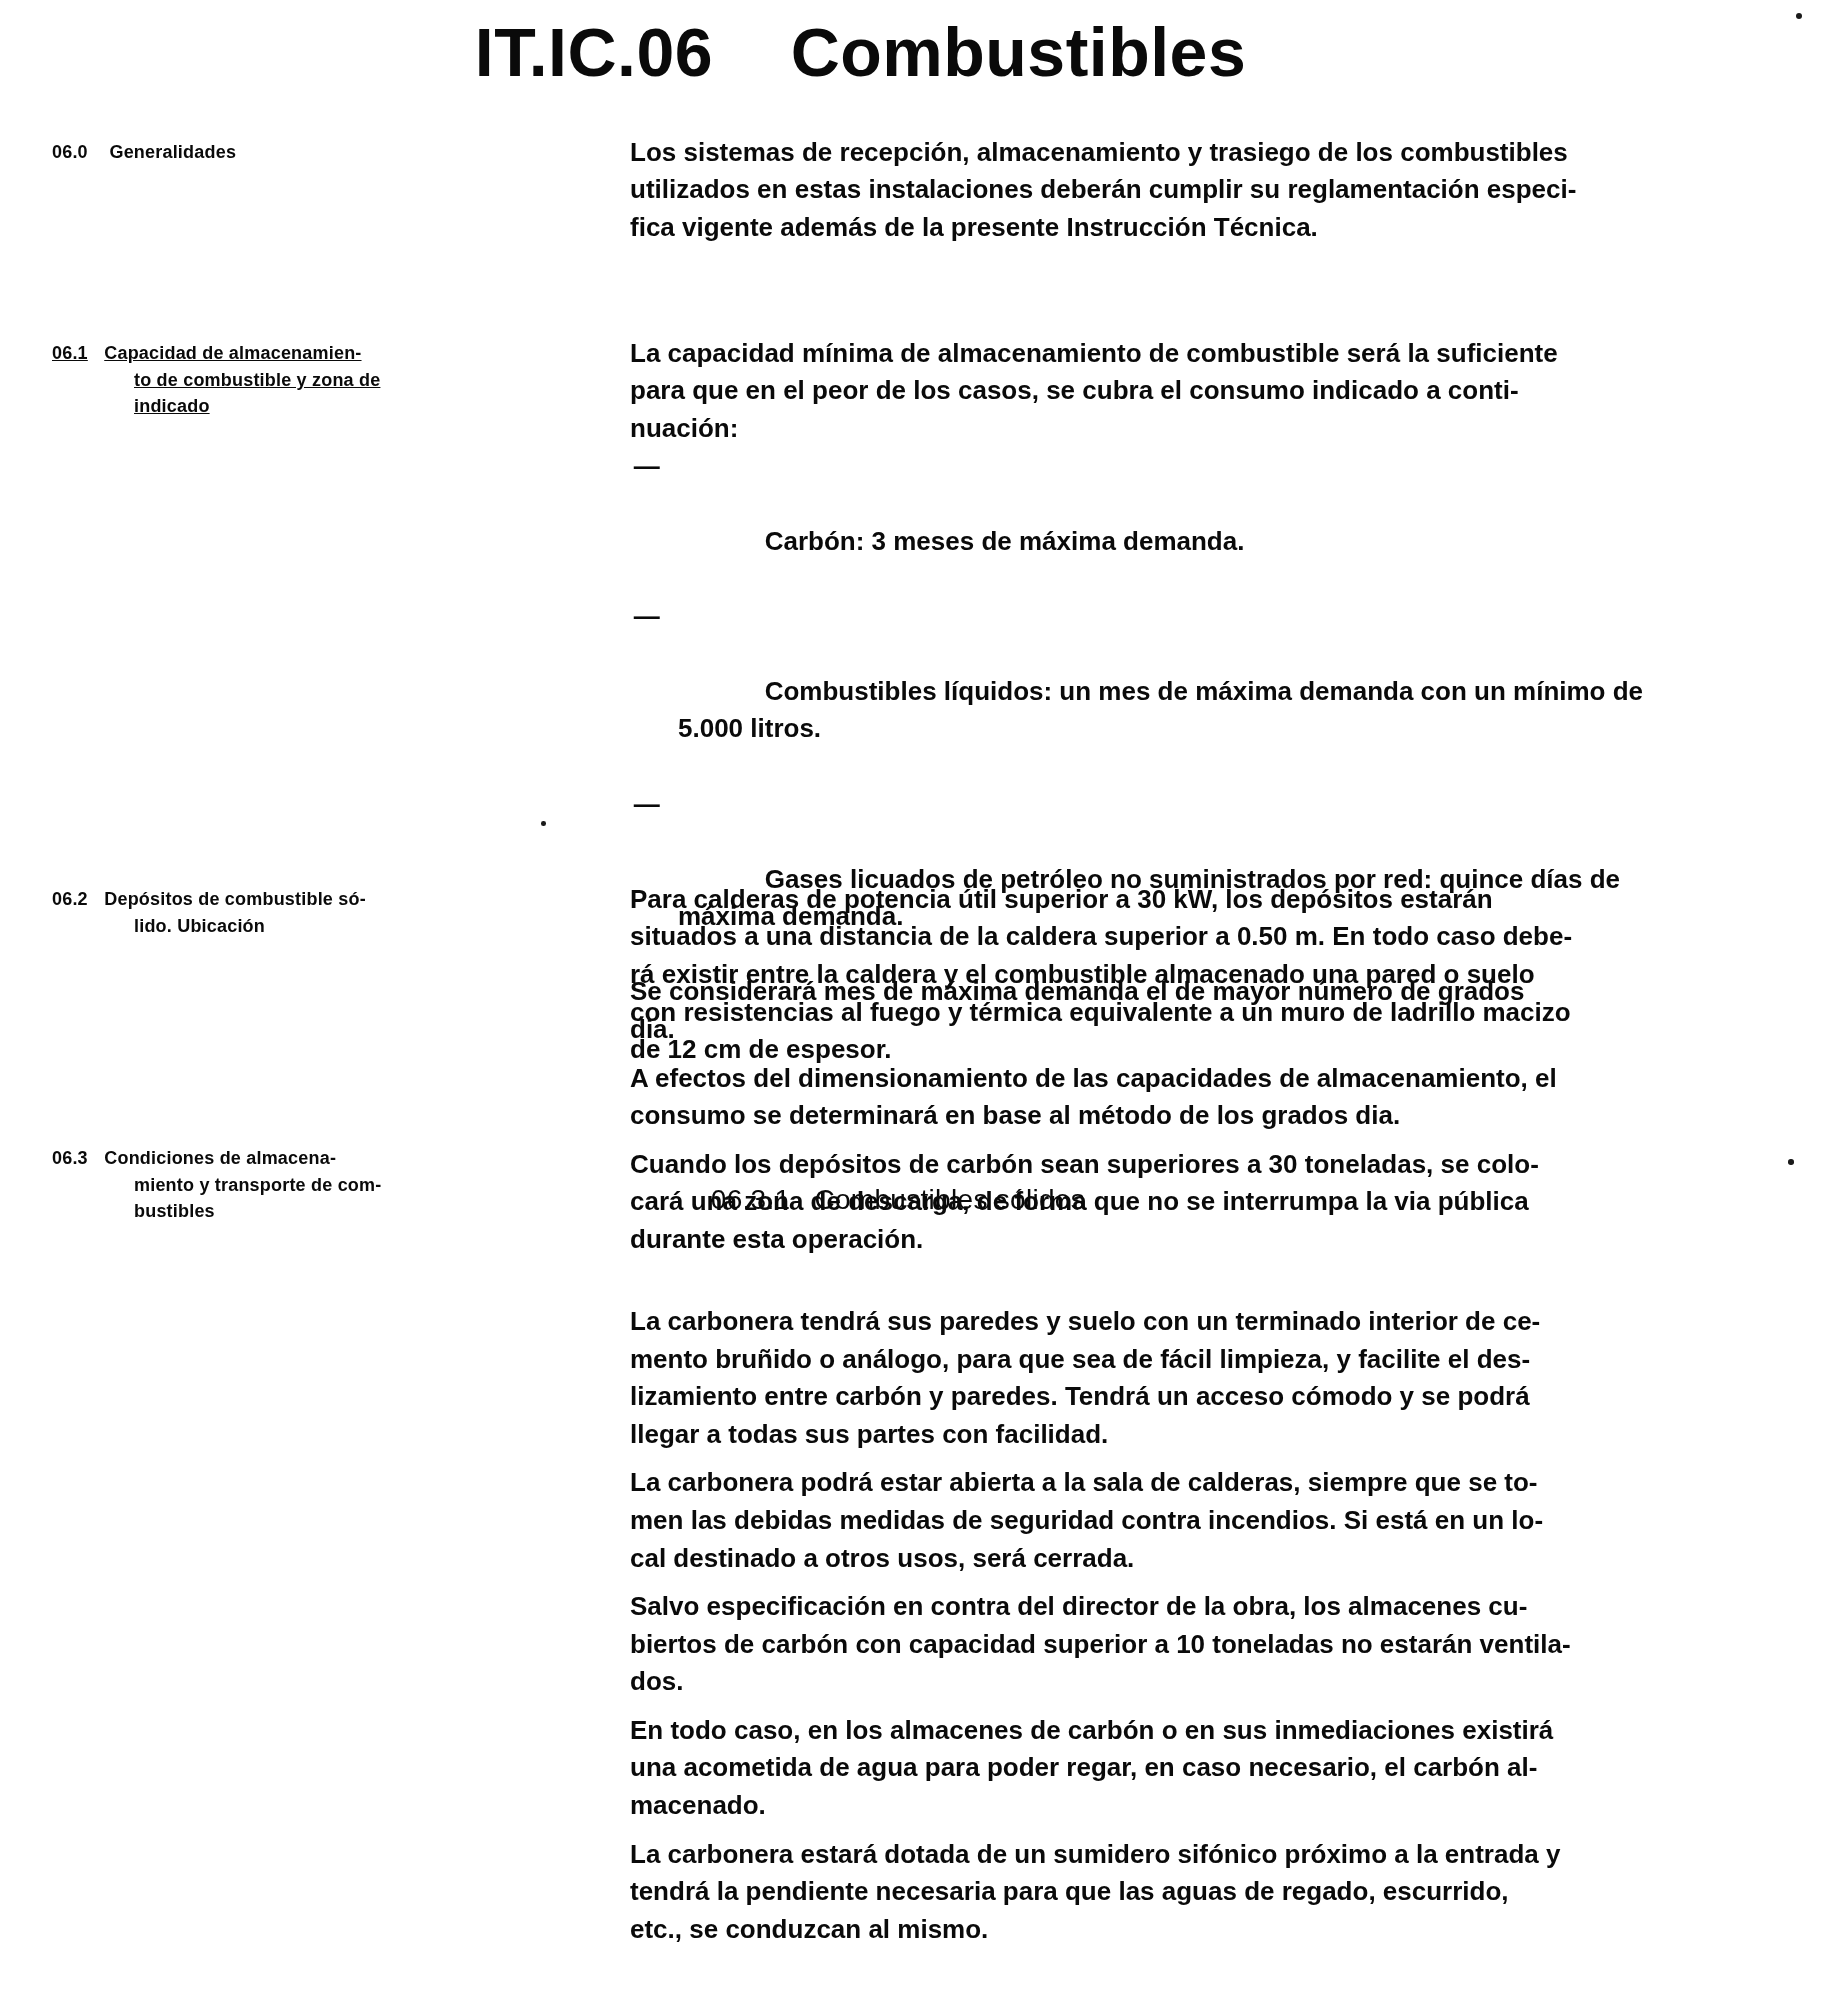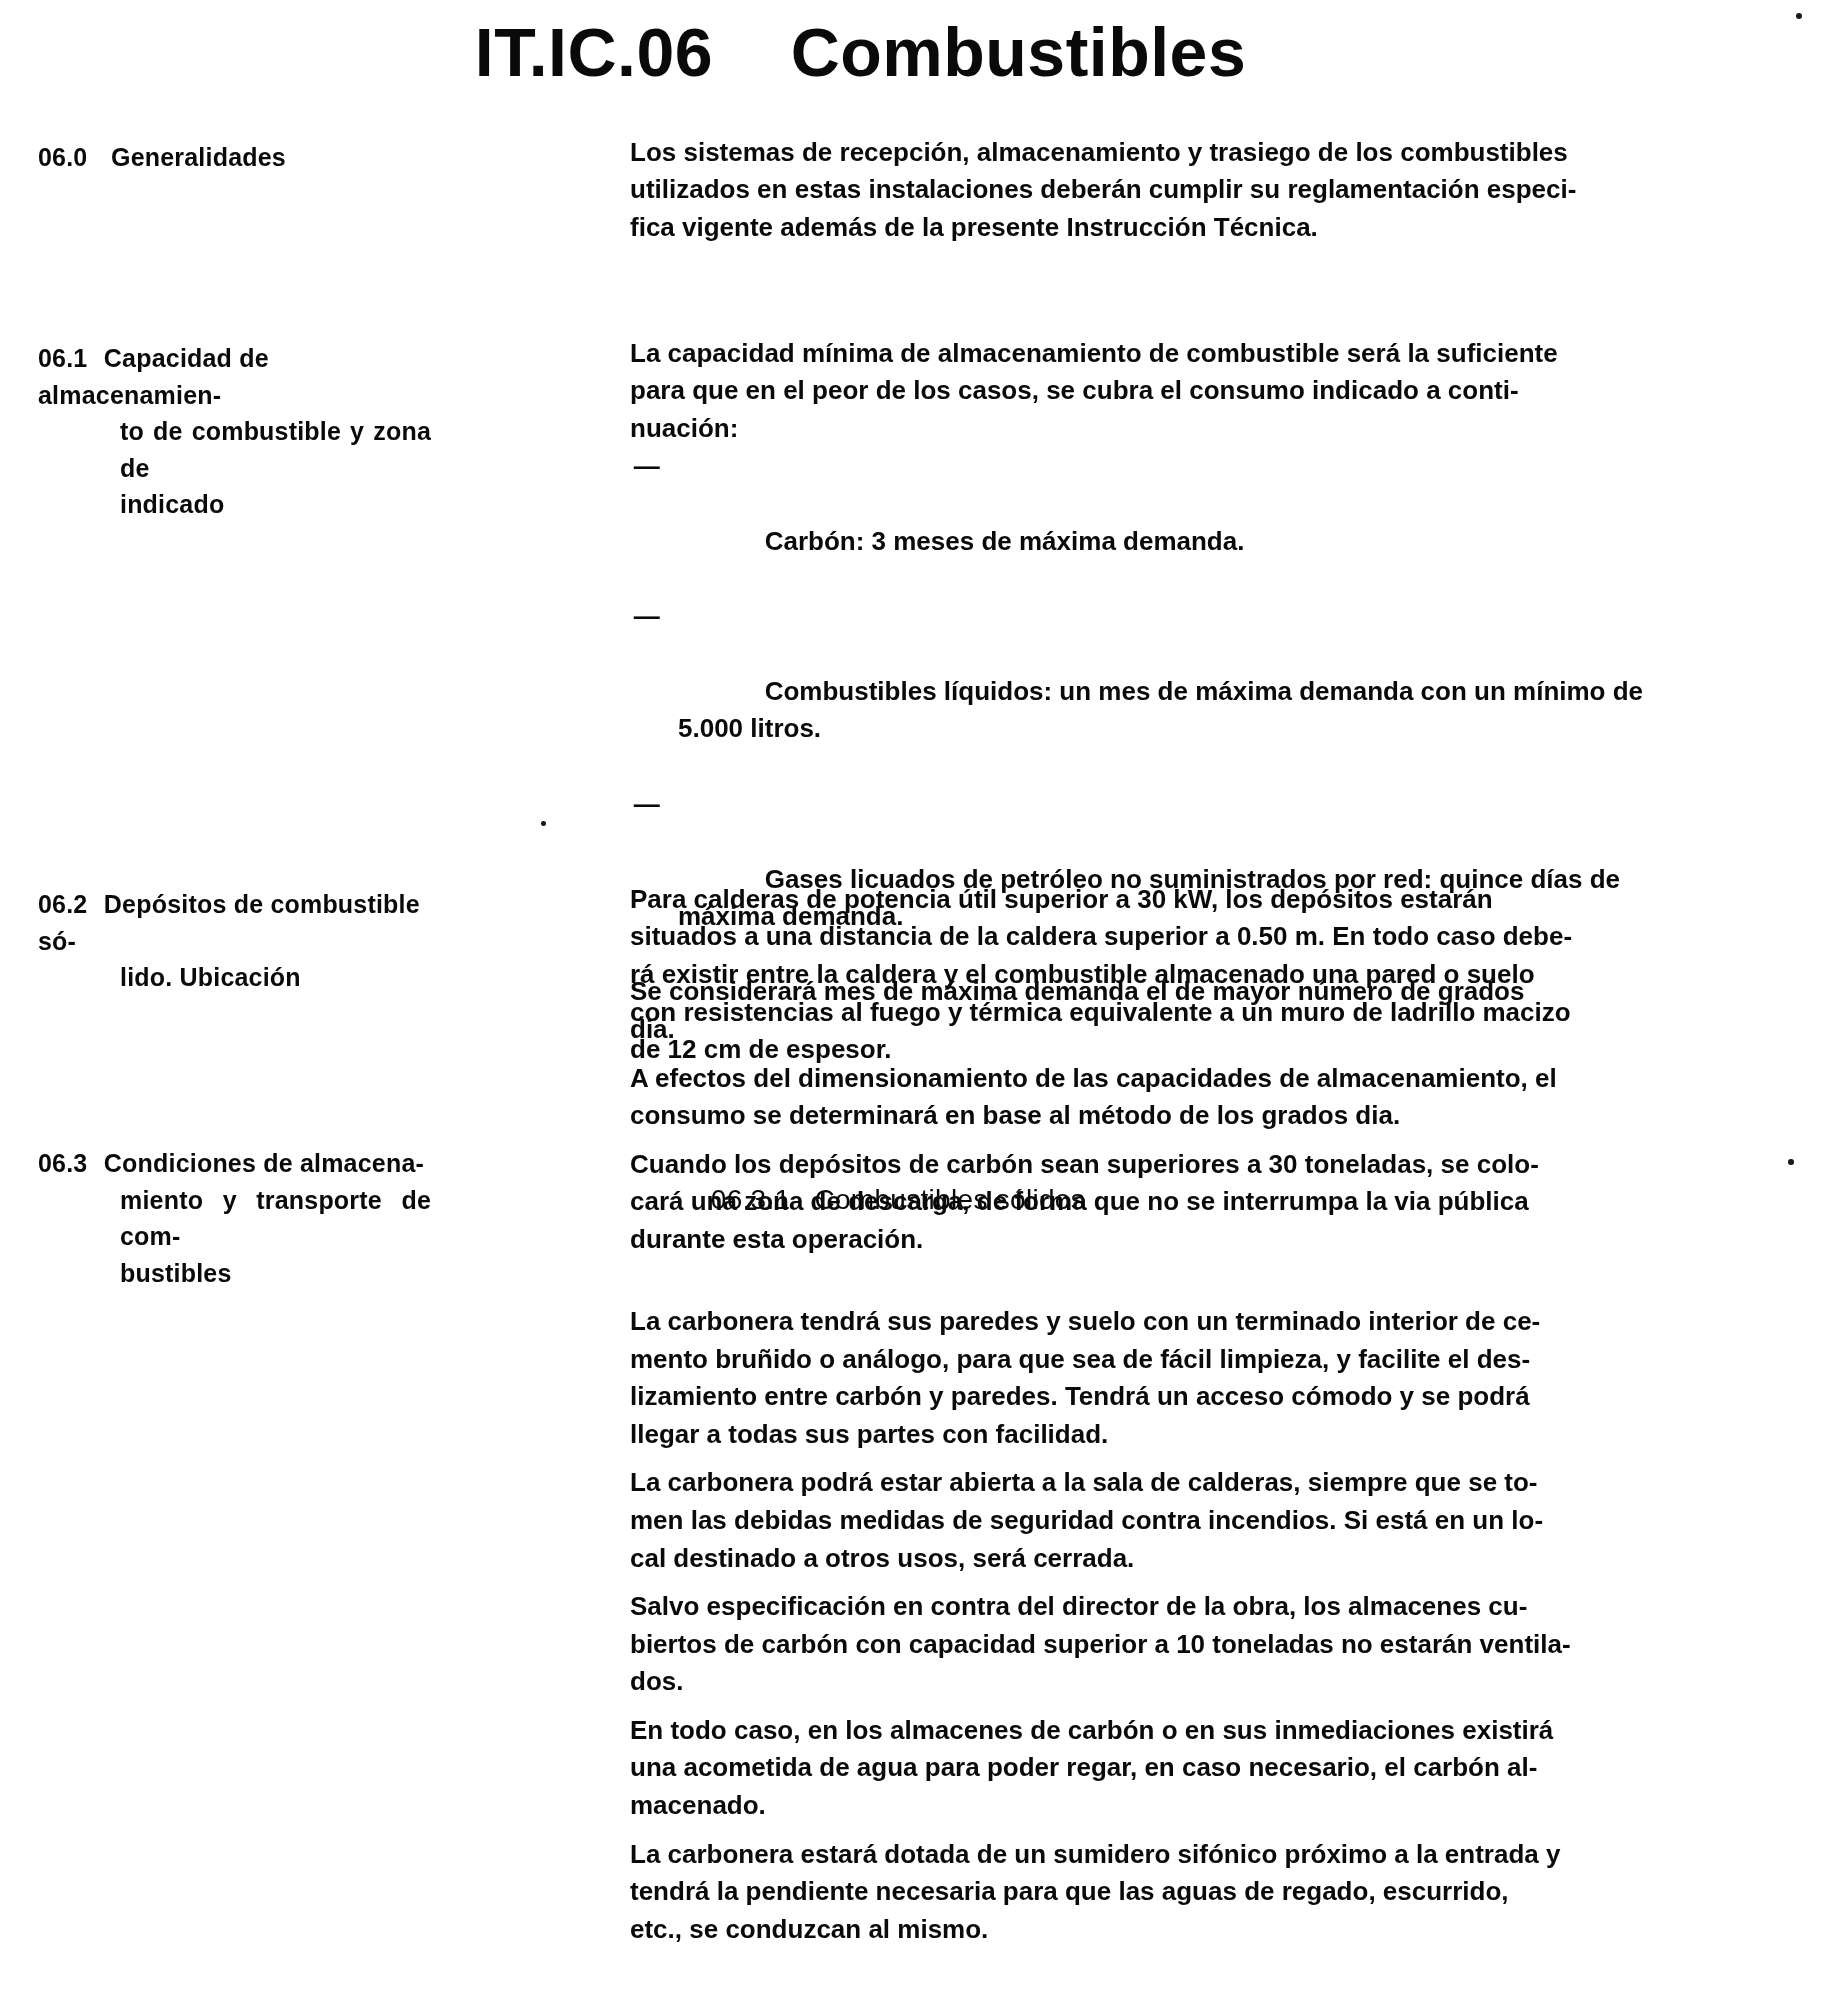--- a/index.html
+++ b/index.html
@@ -43,23 +43,23 @@
     margin-top: 44px;
   }
 
   .section {
     position: relative;
     display: block;
   }
 
   .sec-head {
     position: absolute;
-    left: 38px;
+    left: 52px;
     width: 393px;
-    font-size: 25px;
+    font-size: 18px;
     font-weight: bold;
     line-height: 1.46;
     letter-spacing: 0.2px;
   }
   .sec-head .num {
     display: inline;
   }
 
   .sec-head .hang {
     display: block;
@@ -136,21 +136,21 @@
         <span style="margin-left:16.4px;">Generalidades</span>
       </div>
       <div class="sec-body">
         <p class="para">Los sistemas de recepción, almacenamiento y trasiego de los combustibles
 utilizados en estas instalaciones deberán cumplir su reglamentación especi-
 fica vigente además de la presente Instrucción Técnica.</p>
       </div>
     </div>
 
     <div class="section" style="height:512px;">
-      <div class="sec-head" style="top:5.5px;">
+      <div class="sec-head" style="top:5.5px;text-decoration:underline;">
         <span class="hang">
           <span class="num">06.1</span><span style="margin-left:16.4px;">Capacidad de almacenamien-</span>
         </span>
         <span class="hang-in">to de combustible y zona de</span>
         <span class="hang-in">indicado</span>
       </div>
       <div class="sec-body">
         <p class="para">La capacidad mínima de almacenamiento de combustible será la suficiente
 para que en el peor de los casos, se cubra el consumo indicado a conti-
 nuación:</p>

